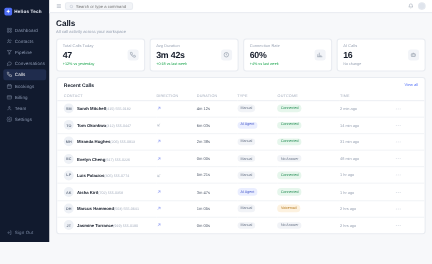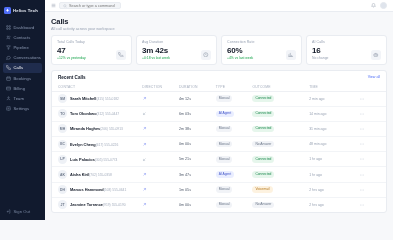--- a/index.html
+++ b/index.html
@@ -83,21 +83,21 @@
 
   .page-head { margin-bottom: 4px; }
   .page-title { font-size: 7.5px; font-weight: bold; color: #131a28; letter-spacing: -.1px; }
   .page-sub { font-size: 3.8px; color: #98a2b3; margin-top: 1px; }
 
   
   .stats { display: flex; gap: 4px; margin-bottom: 5px; }
   .stat {
     flex: 1 1 0; background: #ffffff;
     border: 1px solid #e9ecf1; border-radius: 3px;
-    padding: 4px 5px; display: flex; align-items: flex-end; gap: 3px;
+    padding: 4px 5px; display: flex; align-items: center; gap: 3px;
     min-width: 0;
   }
   .stat-body { flex: 1 1 auto; min-width: 0; }
   .stat-label { font-size: 3.6px; color: #98a2b3; white-space: nowrap; letter-spacing: .05px; }
   .stat-value { font-size: 8px; font-weight: bold; color: #131a28; margin-top: 1.5px; letter-spacing: -.2px; }
   .stat-delta { font-size: 3.4px; color: #16a34a; margin-top: 1px; white-space: nowrap; }
   .stat-delta.flat { color: #98a2b3; }
   .stat-icon {
     width: 10px; height: 10px; flex: 0 0 10px; border-radius: 2.5px;
     background: #f2f4f8; display: flex; align-items: center; justify-content: center;

